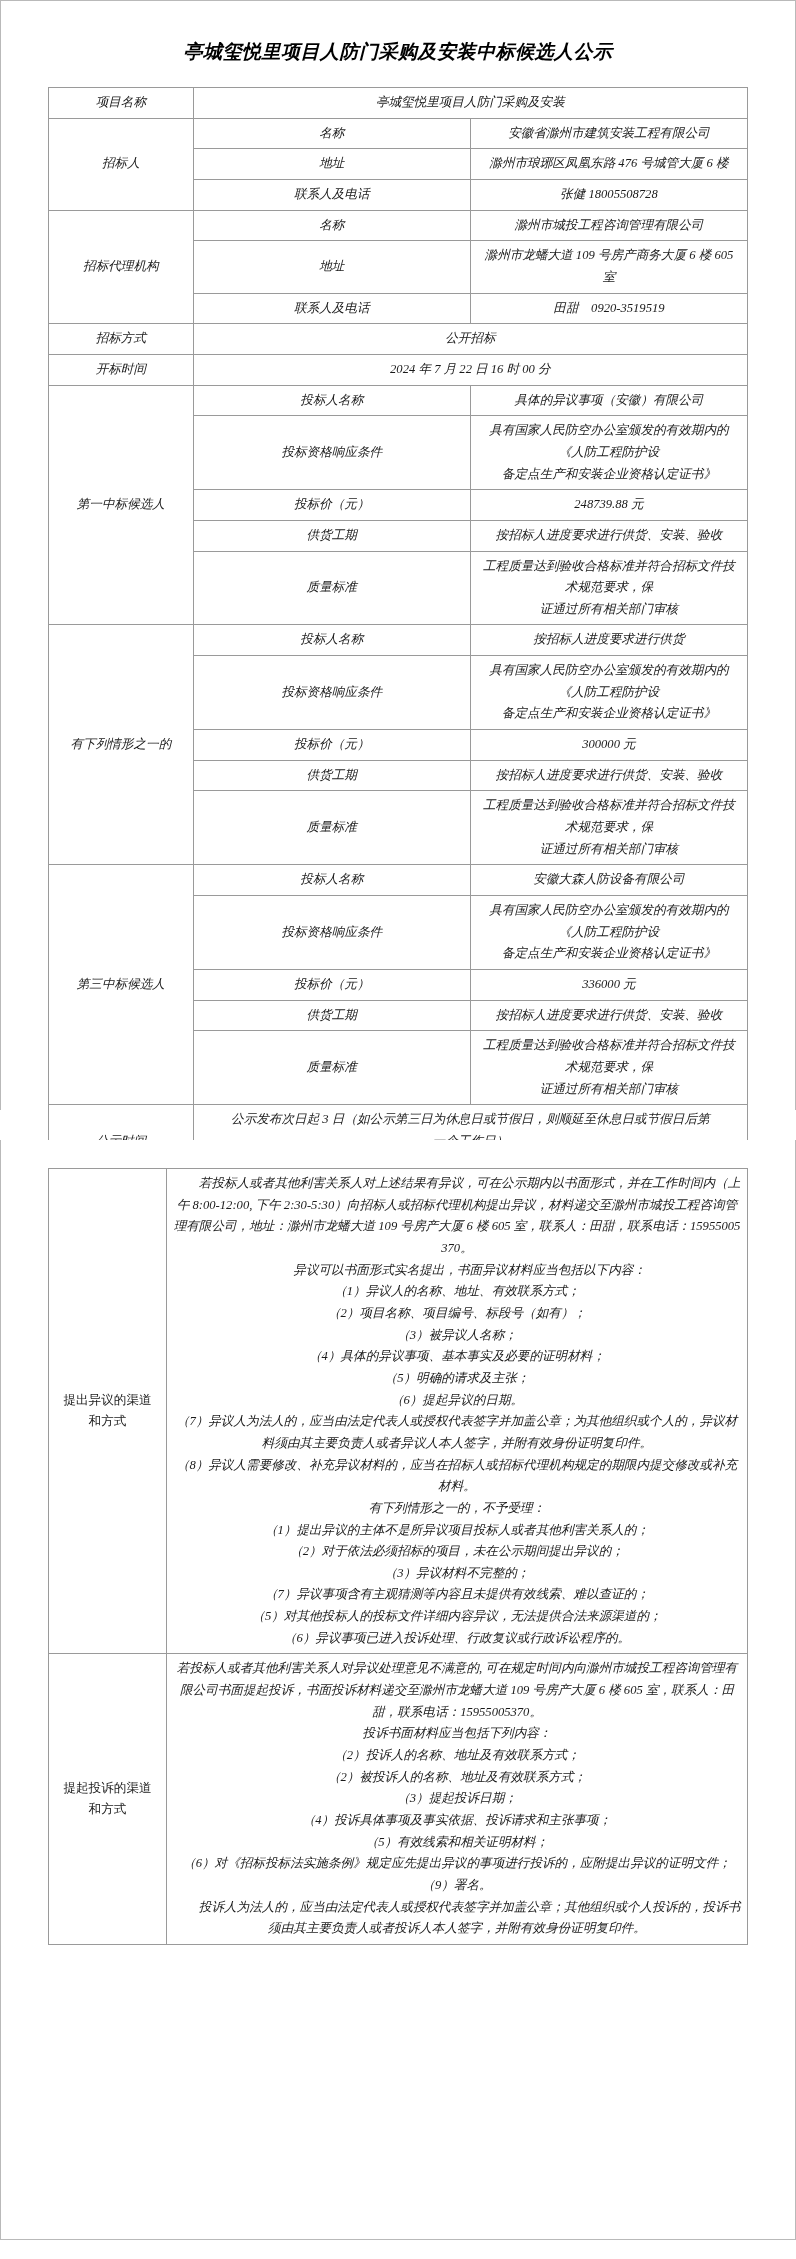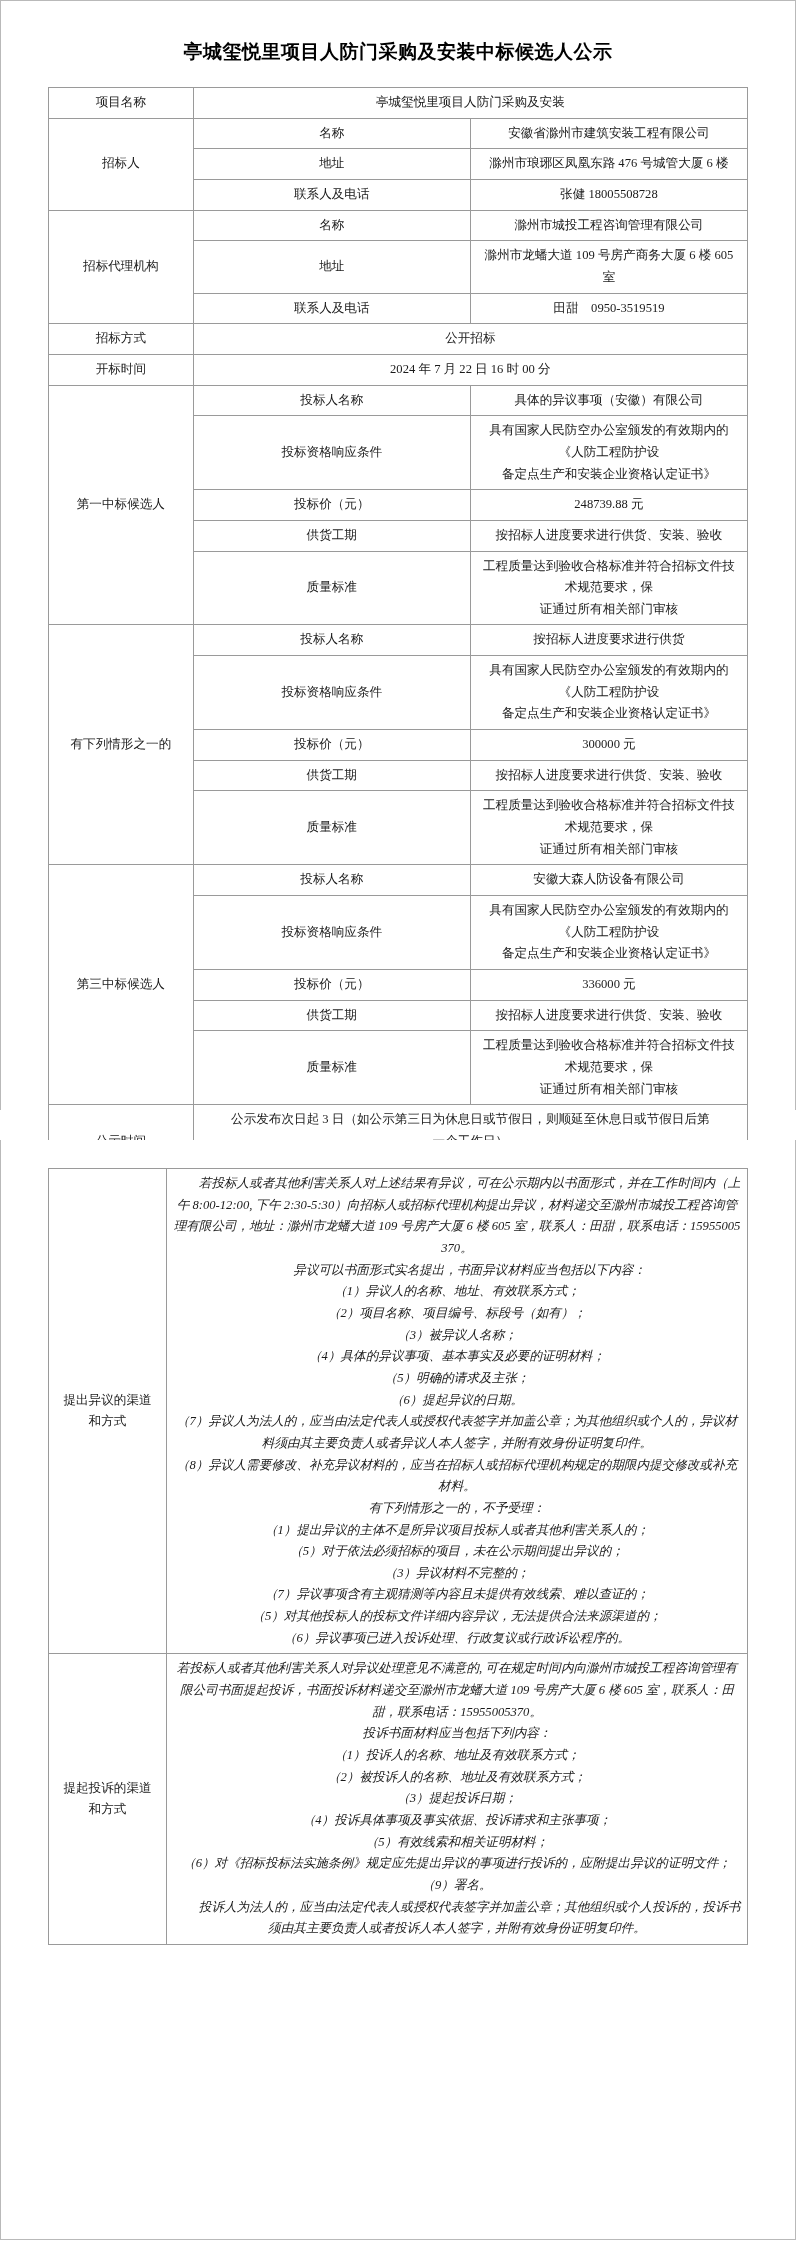--- a/index.html
+++ b/index.html
@@ -10,21 +10,21 @@
   }
   body { width: 796px; }
 
   .page {
     position: relative;
     width: 796px;
     background: #ffffff;
     border-left: 1px solid #b9b9b9;
     border-right: 1px solid #b9b9b9;
   }
-  .page-one { height: 1110px; border-top: 1px solid #b9b9b9; }
+  .page-one { height: 1110px; border-top: 1px solid #b9b9b9; font-style: italic; }
   .gap { height: 30px; background: #ffffff; }
   .page-two { height: 1100px; border-bottom: 1px solid #b9b9b9; }
 
   .doc-title {
     text-align: center;
     font-size: 19px;
     font-weight: bold;
     letter-spacing: 0.5px;
     padding-top: 38px;
     padding-bottom: 22px;
@@ -102,21 +102,21 @@
         <td class="c1" rowspan="3">招标代理机构</td>
         <td class="c2">名称</td>
         <td class="c3">滁州市城投工程咨询管理有限公司</td>
       </tr>
       <tr>
         <td class="c2">地址</td>
         <td class="c3">滁州市龙蟠大道 109 号房产商务大厦 6 楼 605 室</td>
       </tr>
       <tr>
         <td class="c2">联系人及电话</td>
-        <td class="c3">田甜　0950-3519519</td>
+        <td class="c3">田甜　0920-3519519</td>
       </tr>
 
       <tr>
         <td class="c1">招标方式</td>
         <td class="c3" colspan="2">公开招标</td>
       </tr>
 
       <tr>
         <td class="c1">开标时间</td>
         <td class="c3" colspan="2">2024 年 7 月 22 日 16 时 00 分</td>
@@ -241,37 +241,37 @@
           <span class="ln">（1）异议人的名称、地址、有效联系方式；</span>
           <span class="ln">（2）项目名称、项目编号、标段号（如有）；</span>
           <span class="ln">（3）被异议人名称；</span>
           <span class="ln">（4）具体的异议事项、基本事实及必要的证明材料；</span>
           <span class="ln">（5）明确的请求及主张；</span>
           <span class="ln">（6）提起异议的日期。</span>
           <span class="ln">（7）异议人为法人的，应当由法定代表人或授权代表签字并加盖公章；为其他组织或个人的，异议材料须由其主要负责人或者异议人本人签字，并附有效身份证明复印件。</span>
           <span class="ln">（8）异议人需要修改、补充异议材料的，应当在招标人或招标代理机构规定的期限内提交修改或补充材料。</span>
           <span class="ln">有下列情形之一的，不予受理：</span>
           <span class="ln">（1）提出异议的主体不是所异议项目投标人或者其他利害关系人的；</span>
-          <span class="ln">（5）对于依法必须招标的项目，未在公示期间提出异议的；</span>
+          <span class="ln">（2）对于依法必须招标的项目，未在公示期间提出异议的；</span>
           <span class="ln">（3）异议材料不完整的；</span>
           <span class="ln">（7）异议事项含有主观猜测等内容且未提供有效线索、难以查证的；</span>
           <span class="ln">（5）对其他投标人的投标文件详细内容异议，无法提供合法来源渠道的；</span>
           <span class="ln">（6）异议事项已进入投诉处理、行政复议或行政诉讼程序的。</span>
         </td>
       </tr>
 
       <tr>
         <td class="c1">
           <span class="ln">提起投诉的渠道</span>
           <span class="ln">和方式</span>
         </td>
         <td class="left" colspan="2">
           <span class="ln">若投标人或者其他利害关系人对异议处理意见不满意的, 可在规定时间内向滁州市城投工程咨询管理有限公司书面提起投诉，书面投诉材料递交至滁州市龙蟠大道 109 号房产大厦 6 楼 605 室，联系人：田甜，联系电话：15955005370。</span>
           <span class="ln">投诉书面材料应当包括下列内容：</span>
-          <span class="ln">（1）投诉人的名称、地址及有效联系方式；</span>
+          <span class="ln">（2）投诉人的名称、地址及有效联系方式；</span>
           <span class="ln">（2）被投诉人的名称、地址及有效联系方式；</span>
           <span class="ln">（3）提起投诉日期；</span>
           <span class="ln">（4）投诉具体事项及事实依据、投诉请求和主张事项；</span>
           <span class="ln">（5）有效线索和相关证明材料；</span>
           <span class="ln">（6）对《招标投标法实施条例》规定应先提出异议的事项进行投诉的，应附提出异议的证明文件；</span>
           <span class="ln">（9）署名。</span>
           <span class="indent">投诉人为法人的，应当由法定代表人或授权代表签字并加盖公章；其他组织或个人投诉的，投诉书须由其主要负责人或者投诉人本人签字，并附有效身份证明复印件。</span>
         </td>
       </tr>
     </tbody>

